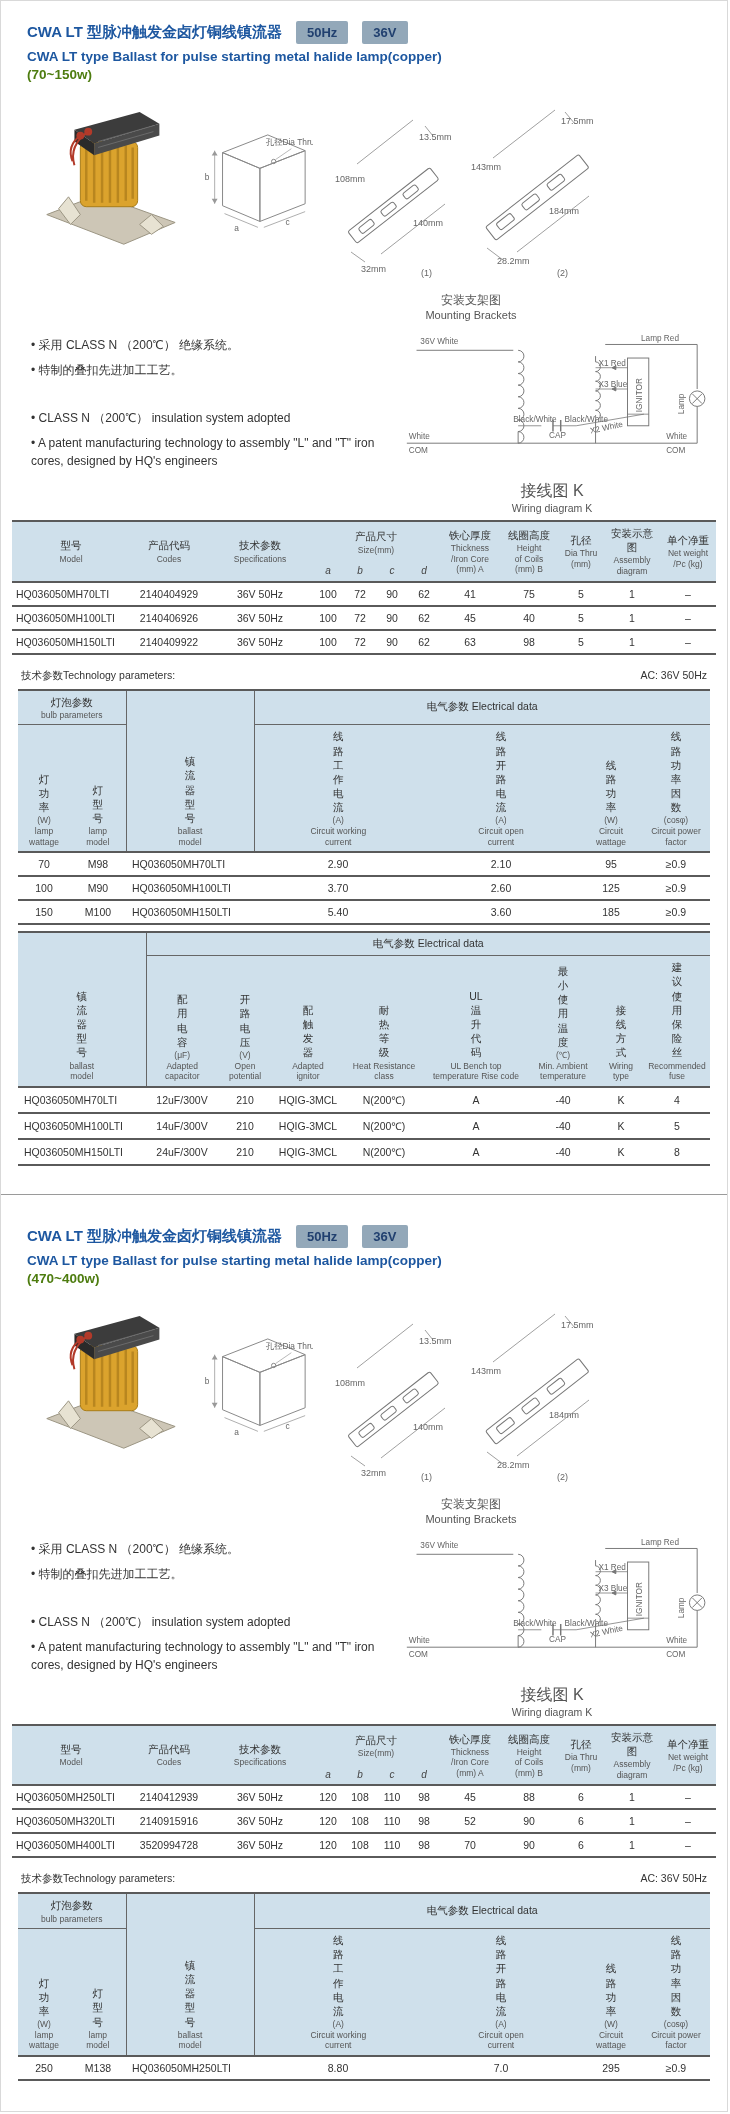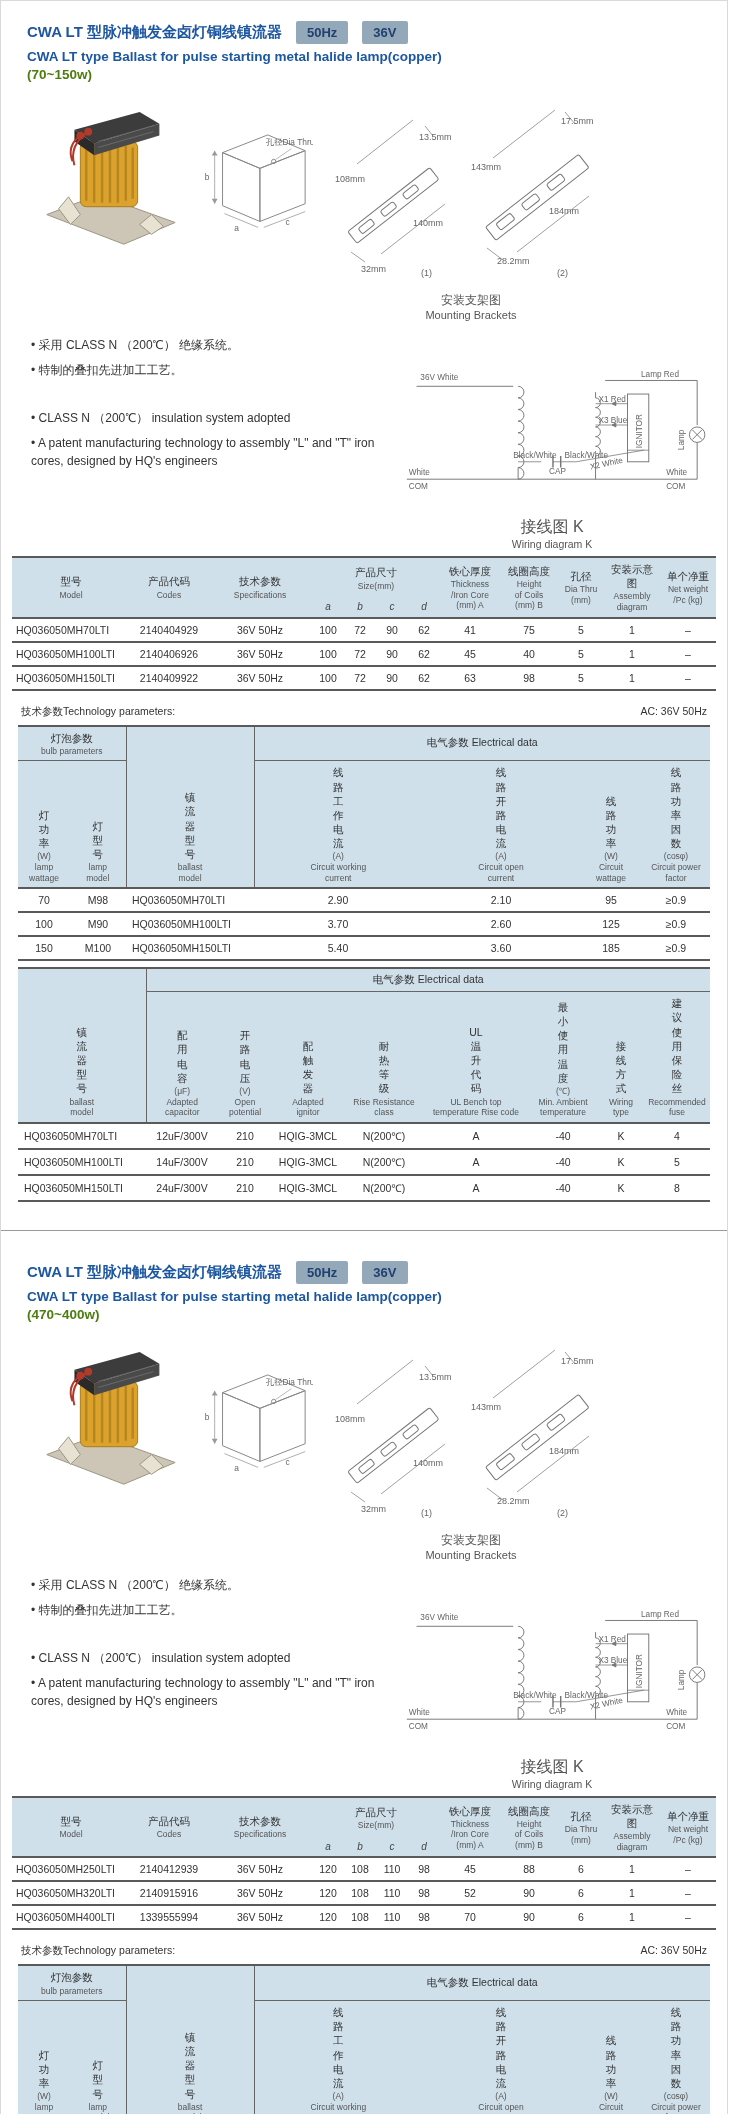--- a/index.html
+++ b/index.html
@@ -25,21 +25,21 @@
   .figures-row{display:flex;align-items:flex-start;padding:16px 10px 0 28px;gap:8px;}
   .fig-photo{width:158px;height:168px;}
   .fig-draw{width:118px;height:150px;margin-top:16px;}
   .fig-brackets{width:300px;margin-top:6px;}
   .bracket-caption{text-align:center;font-size:11px;color:#555;margin-top:-6px;}
   .bracket-caption .cn{display:block;font-size:12px;}
   .mid-row{display:flex;padding:8px 8px 0 30px;gap:4px;}
   .bullets{width:352px;font-size:12px;color:#333;}
   .bullets .b{margin:7px 0;line-height:1.5;}
   .bullets .gap{height:16px;}
-  .wiring-box{width:330px;margin-top:36px;}
+  .wiring-box{width:330px;}
   .wiring-caption{text-align:center;font-size:10.5px;color:#555;margin-top:-2px;}
   .wiring-caption .cn{display:block;font-size:16px;}
 
   svg text{font-family:"Liberation Sans",sans-serif;fill:#666;}
   .dim{font-size:8.5px;}
   .dim2{font-size:9px;}
 
   
   .tech-line{display:flex;justify-content:space-between;padding:0 20px;margin:14px 0 2px 0;font-size:10.5px;color:#333;}
 
@@ -431,21 +431,21 @@
 Open
 potential</span></th>
         <th class="vh"><span class="cnh">配
 触
 发
 器</span><span class="enh">Adapted
 ignitor</span></th>
         <th class="vh"><span class="cnh">耐
 热
 等
-级</span><span class="enh">Rise Resistance
+级</span><span class="enh">Heat Resistance
 class</span></th>
         <th class="vh"><span class="cnh">UL
 温
 升
 代
 码</span><span class="enh">UL Bench top
 temperature Rise code</span></th>
         <th class="vh"><span class="cnh">最
 小
 使
@@ -714,21 +714,21 @@
               <td>110</td>
               <td>98</td>
               <td>52</td>
               <td>90</td>
               <td>6</td>
               <td>1</td>
               <td>–</td>
             </tr>
             <tr>
               <td>HQ036050MH400LTI</td>
-              <td>1339555994</td>
+              <td>3520994728</td>
               <td>36V 50Hz</td>
               <td>120</td>
               <td>108</td>
               <td>110</td>
               <td>98</td>
               <td>70</td>
               <td>90</td>
               <td>6</td>
               <td>1</td>
               <td>–</td>

